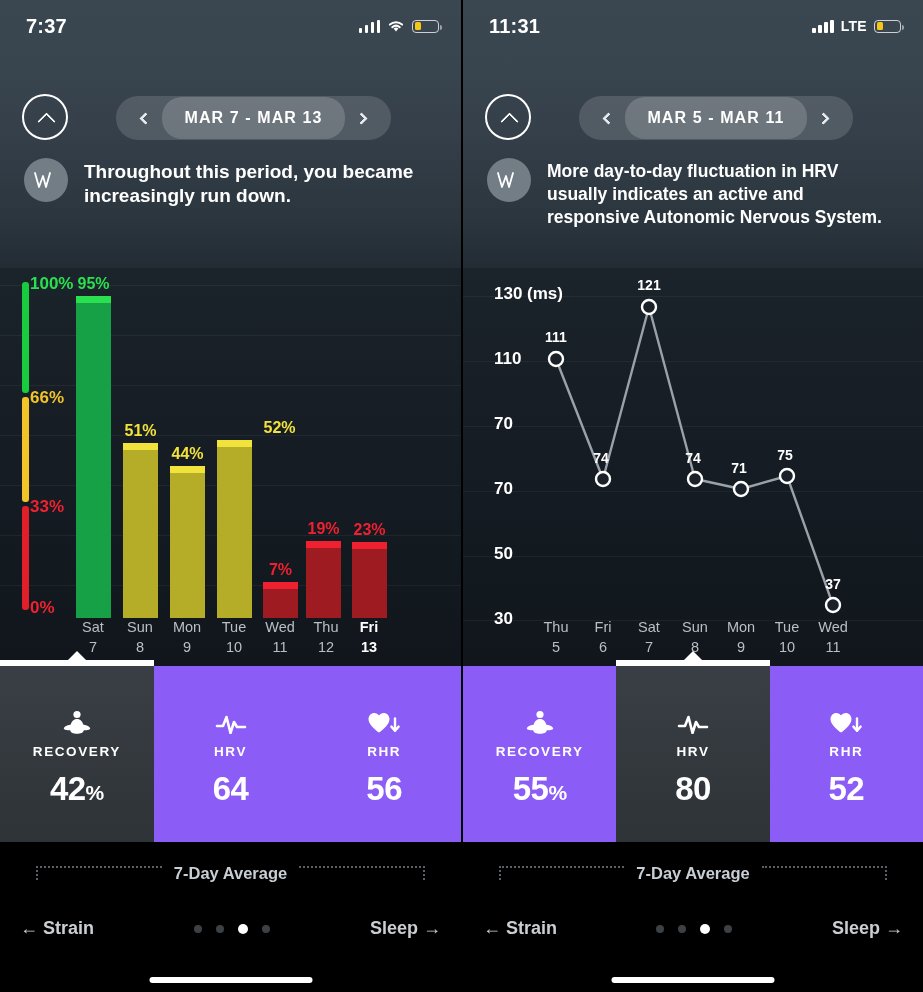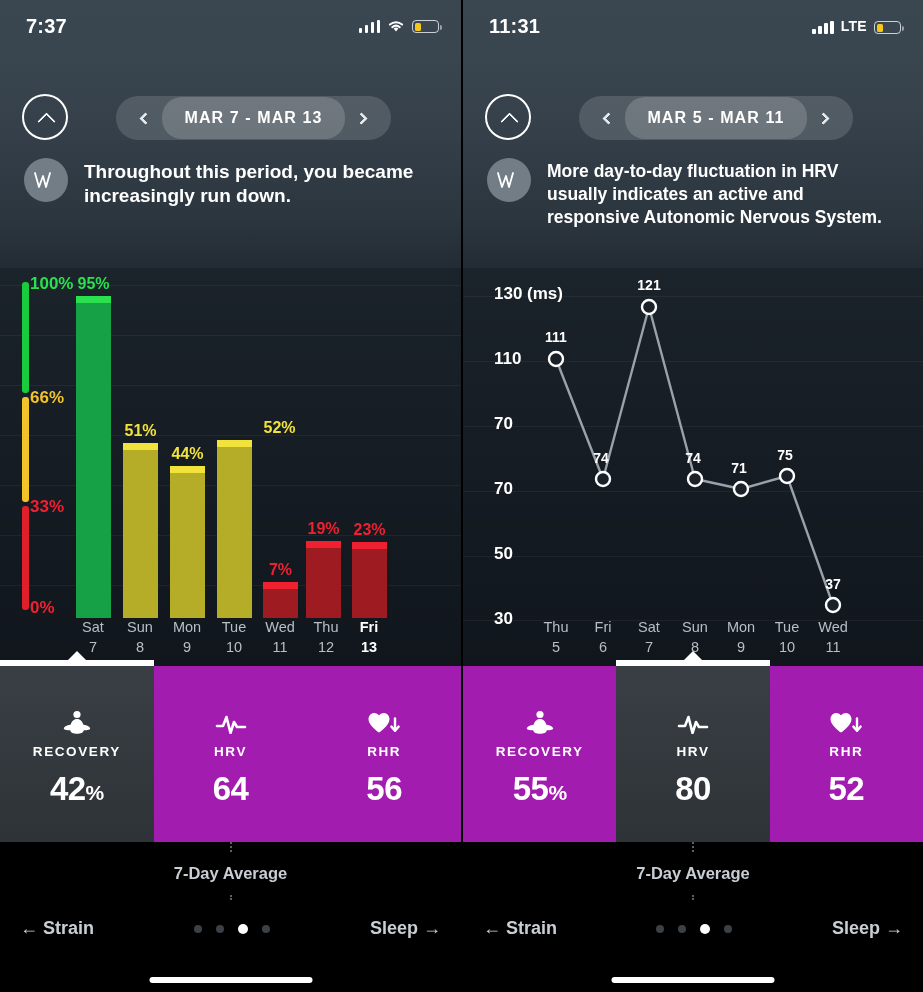--- a/index.html
+++ b/index.html
@@ -19,21 +19,21 @@
   .panel.right { width:460px; margin-left:2px; }
 
   
   .statusbar {
     height:52px;
     background:linear-gradient(180deg,#3a4650 0%,#39454f 100%);
     display:flex; align-items:center; justify-content:space-between;
     padding:0 22px 0 26px;
   }
   .status-time { color:#fff; font-size:20px; font-weight:bold; letter-spacing:0.2px; }
-  .status-right { display:flex; align-items:flex-end; gap:7px; }
+  .status-right { display:flex; align-items:center; gap:7px; }
   .sig { display:flex; align-items:flex-end; gap:2.5px; height:13px; }
   .sig i { width:3.5px; background:#fff; border-radius:1px; display:block; }
   .sig i:nth-child(1){height:5px;} .sig i:nth-child(2){height:8px;}
   .sig i:nth-child(3){height:11px;} .sig i:nth-child(4){height:13px;}
   .lte { color:#fff; font-size:14px; font-weight:bold; letter-spacing:0.3px; }
   .batt { width:27px; height:13px; border:1.6px solid rgba(255,255,255,.75);
           border-radius:4px; position:relative; display:flex; align-items:center; padding:1.5px; }
   .batt::after { content:""; position:absolute; right:-4px; top:4px; width:2px; height:5px;
                  background:rgba(255,255,255,.5); border-radius:0 2px 2px 0; }
   .batt > span { display:block; height:100%; background:#f5c518; border-radius:1.5px; }
@@ -121,38 +121,38 @@
   .daylabel b { display:block; font-weight:inherit; }
 
   
   .linechart { position:absolute; inset:0; }
   .linechart svg { position:absolute; inset:0; }
   .yax { position:absolute; color:#fff; font-size:17px; font-weight:bold; white-space:nowrap; }
   .pt-label { position:absolute; color:#fff; font-size:14px; font-weight:bold;
               transform:translateX(-50%); white-space:nowrap; }
 
   
-  .metrics { position:relative; height:176px; display:flex; background:#a21caf; }
+  .metrics { position:relative; height:176px; display:flex; background:#8b5cf6; }
   .metric { flex:1; position:relative; display:flex; flex-direction:column;
             align-items:center; justify-content:center; gap:2px; padding-top:6px; }
   .metric.active { background:linear-gradient(180deg,#3a3f45 0%,#2e3338 100%); }
   .metric .indicator { position:absolute; top:-6px; left:0; right:0; height:6px; background:#fff; }
   .metric .indicator::after {
     content:""; position:absolute; left:50%; top:-9px; transform:translateX(-50%);
     border-left:10px solid transparent; border-right:10px solid transparent;
     border-bottom:10px solid #fff;
   }
   .metric .mi { height:34px; display:flex; align-items:center; justify-content:center; }
   .metric .mlabel { color:#fff; font-size:13.5px; font-weight:bold; letter-spacing:1.6px; margin-top:2px; }
   .metric .mval { color:#fff; font-size:33px; font-weight:bold; margin-top:9px; letter-spacing:-0.5px; }
   .metric .mval small { font-size:21px; }
 
   
   .avgrow { height:62px; display:flex; align-items:center; justify-content:center;
-            gap:12px; padding:0 36px; background:#000;flex-direction:column; }
+            gap:12px; padding:0 36px; background:#000; }
   .avgline { flex:1; height:14px; border-top:2px dotted #5b6066;
              border-left:2px dotted #5b6066; }
   .avgline.r { border-left:none; border-right:2px dotted #5b6066; }
   .avgtext { color:#c8ced4; font-size:16.5px; font-weight:bold; white-space:nowrap; }
 
   
   .footer { position:absolute; left:0; right:0; bottom:0; height:92px; background:#000; }
   .footnav { position:absolute; left:0; right:0; top:18px; display:flex;
              align-items:center; justify-content:space-between; padding:0 20px; }
   .footlink { color:#c9ced3; font-size:18px; font-weight:bold; }

